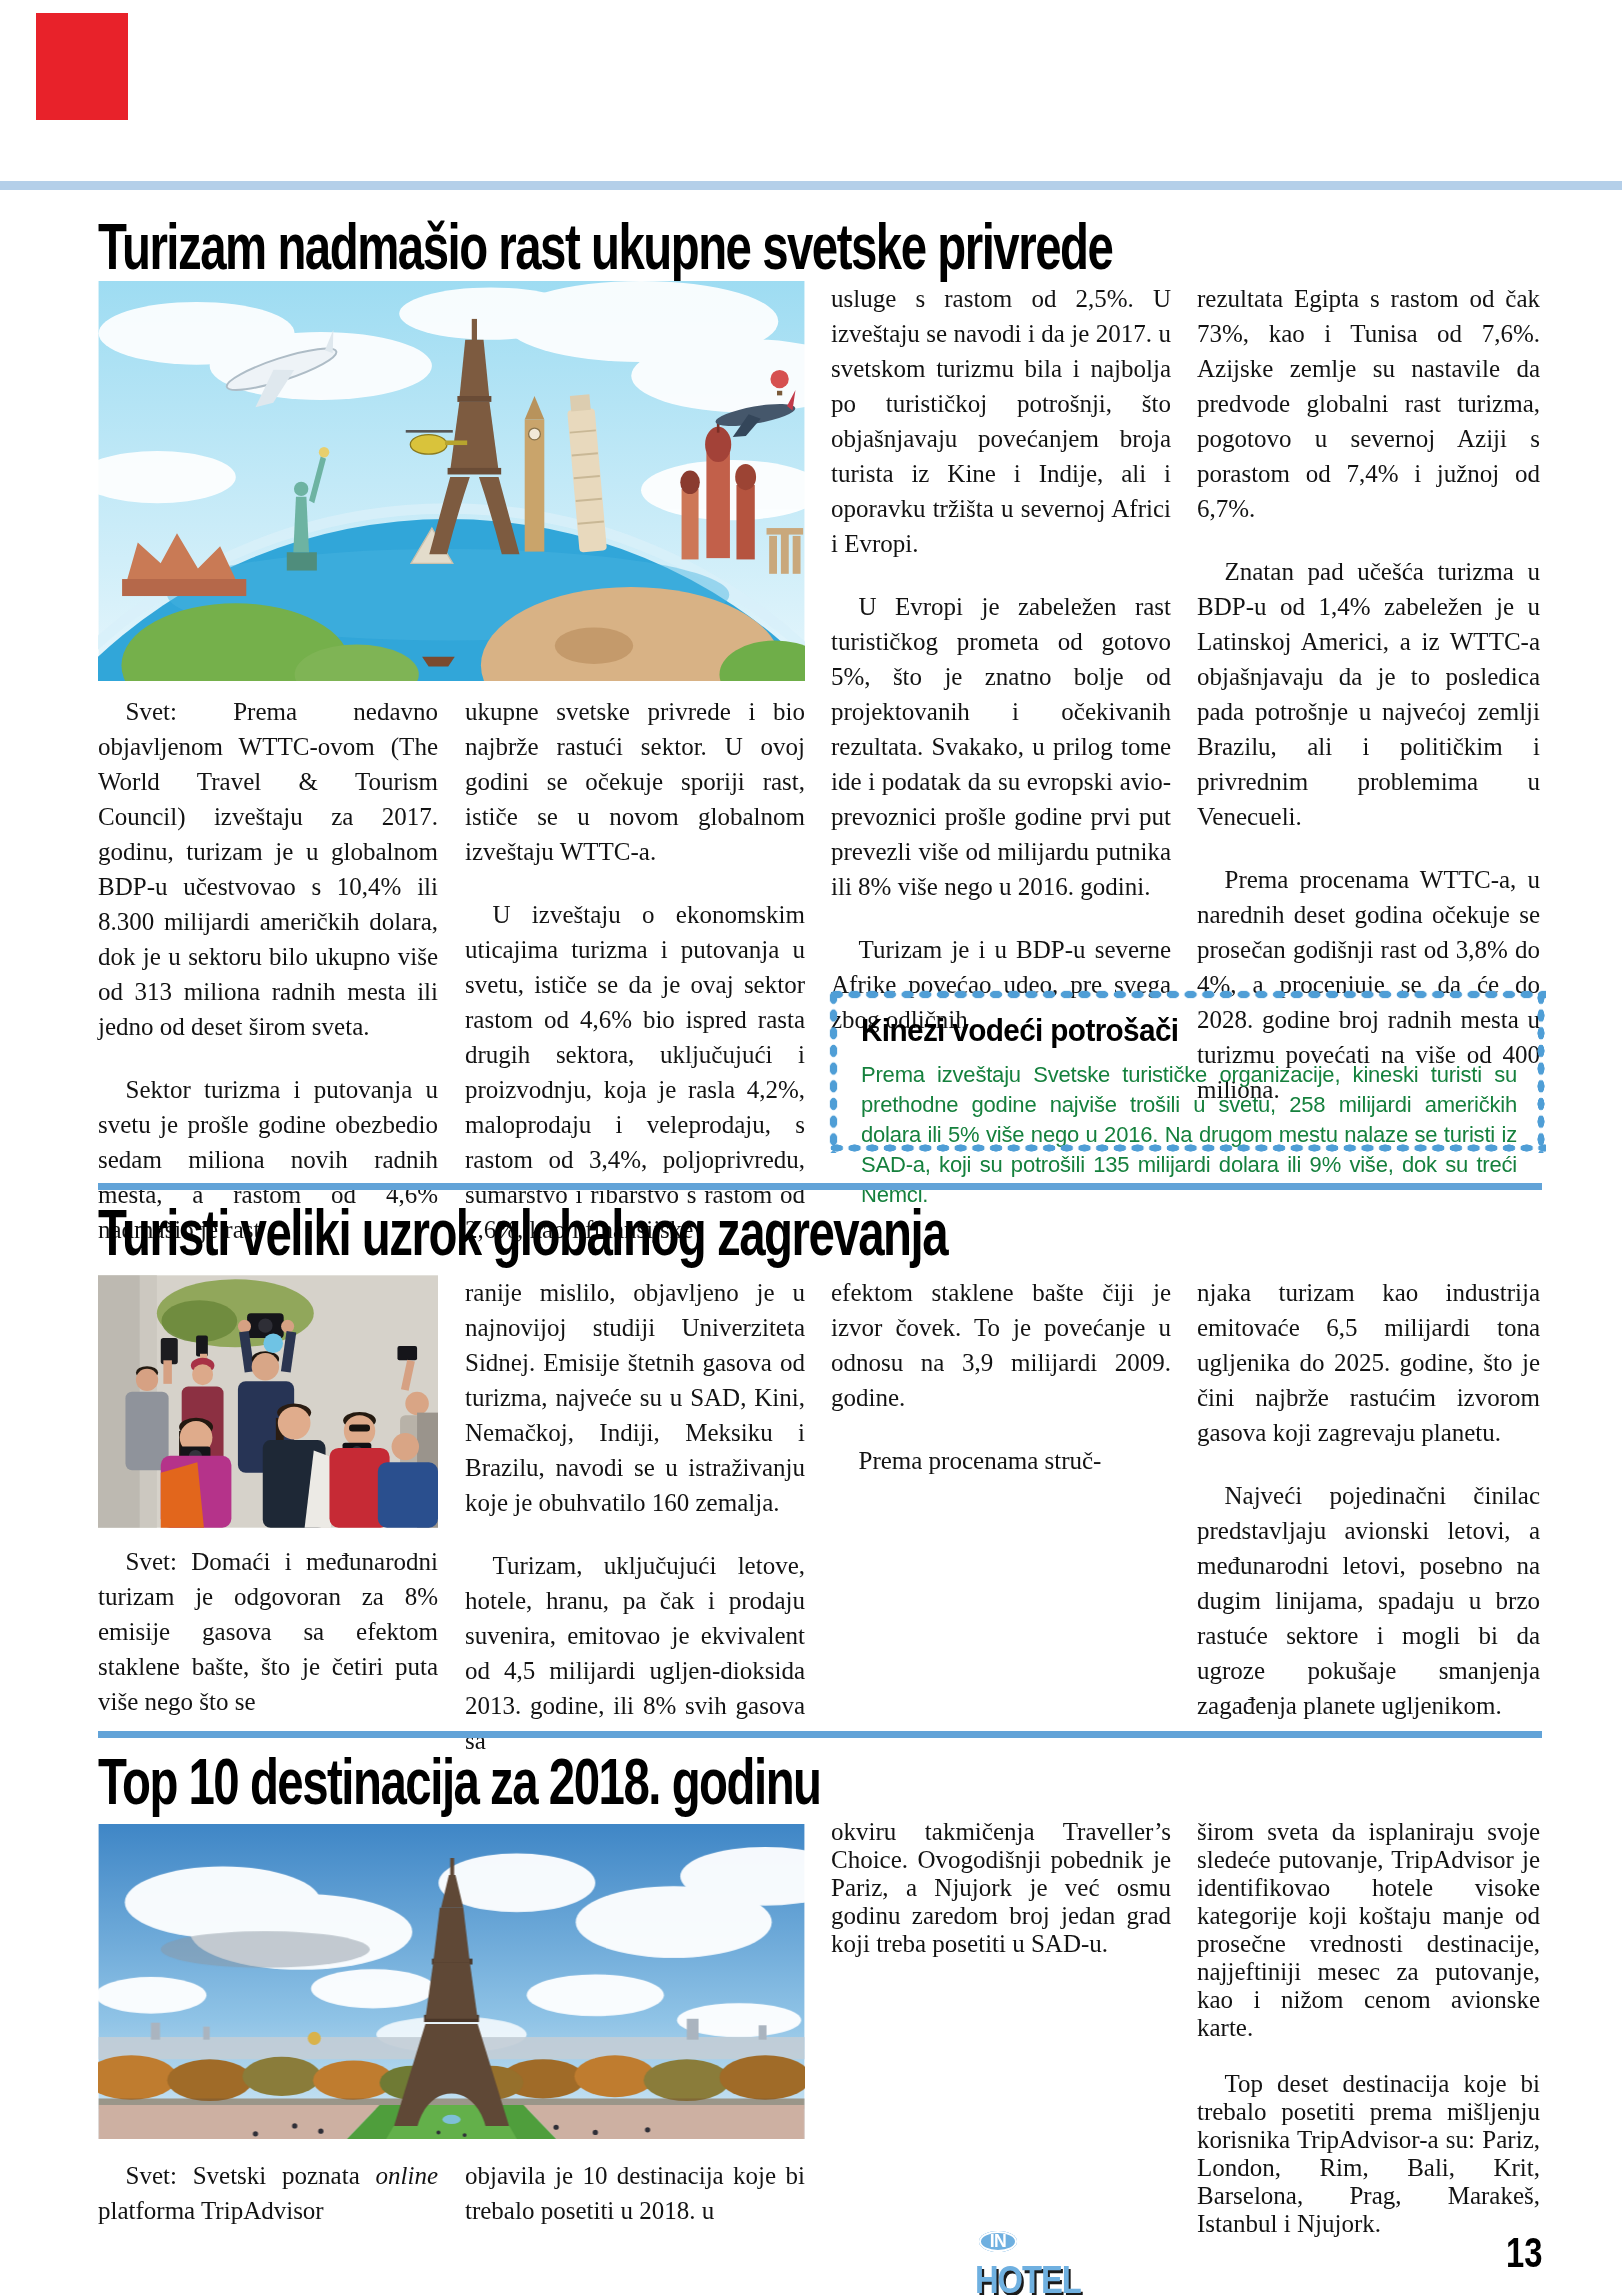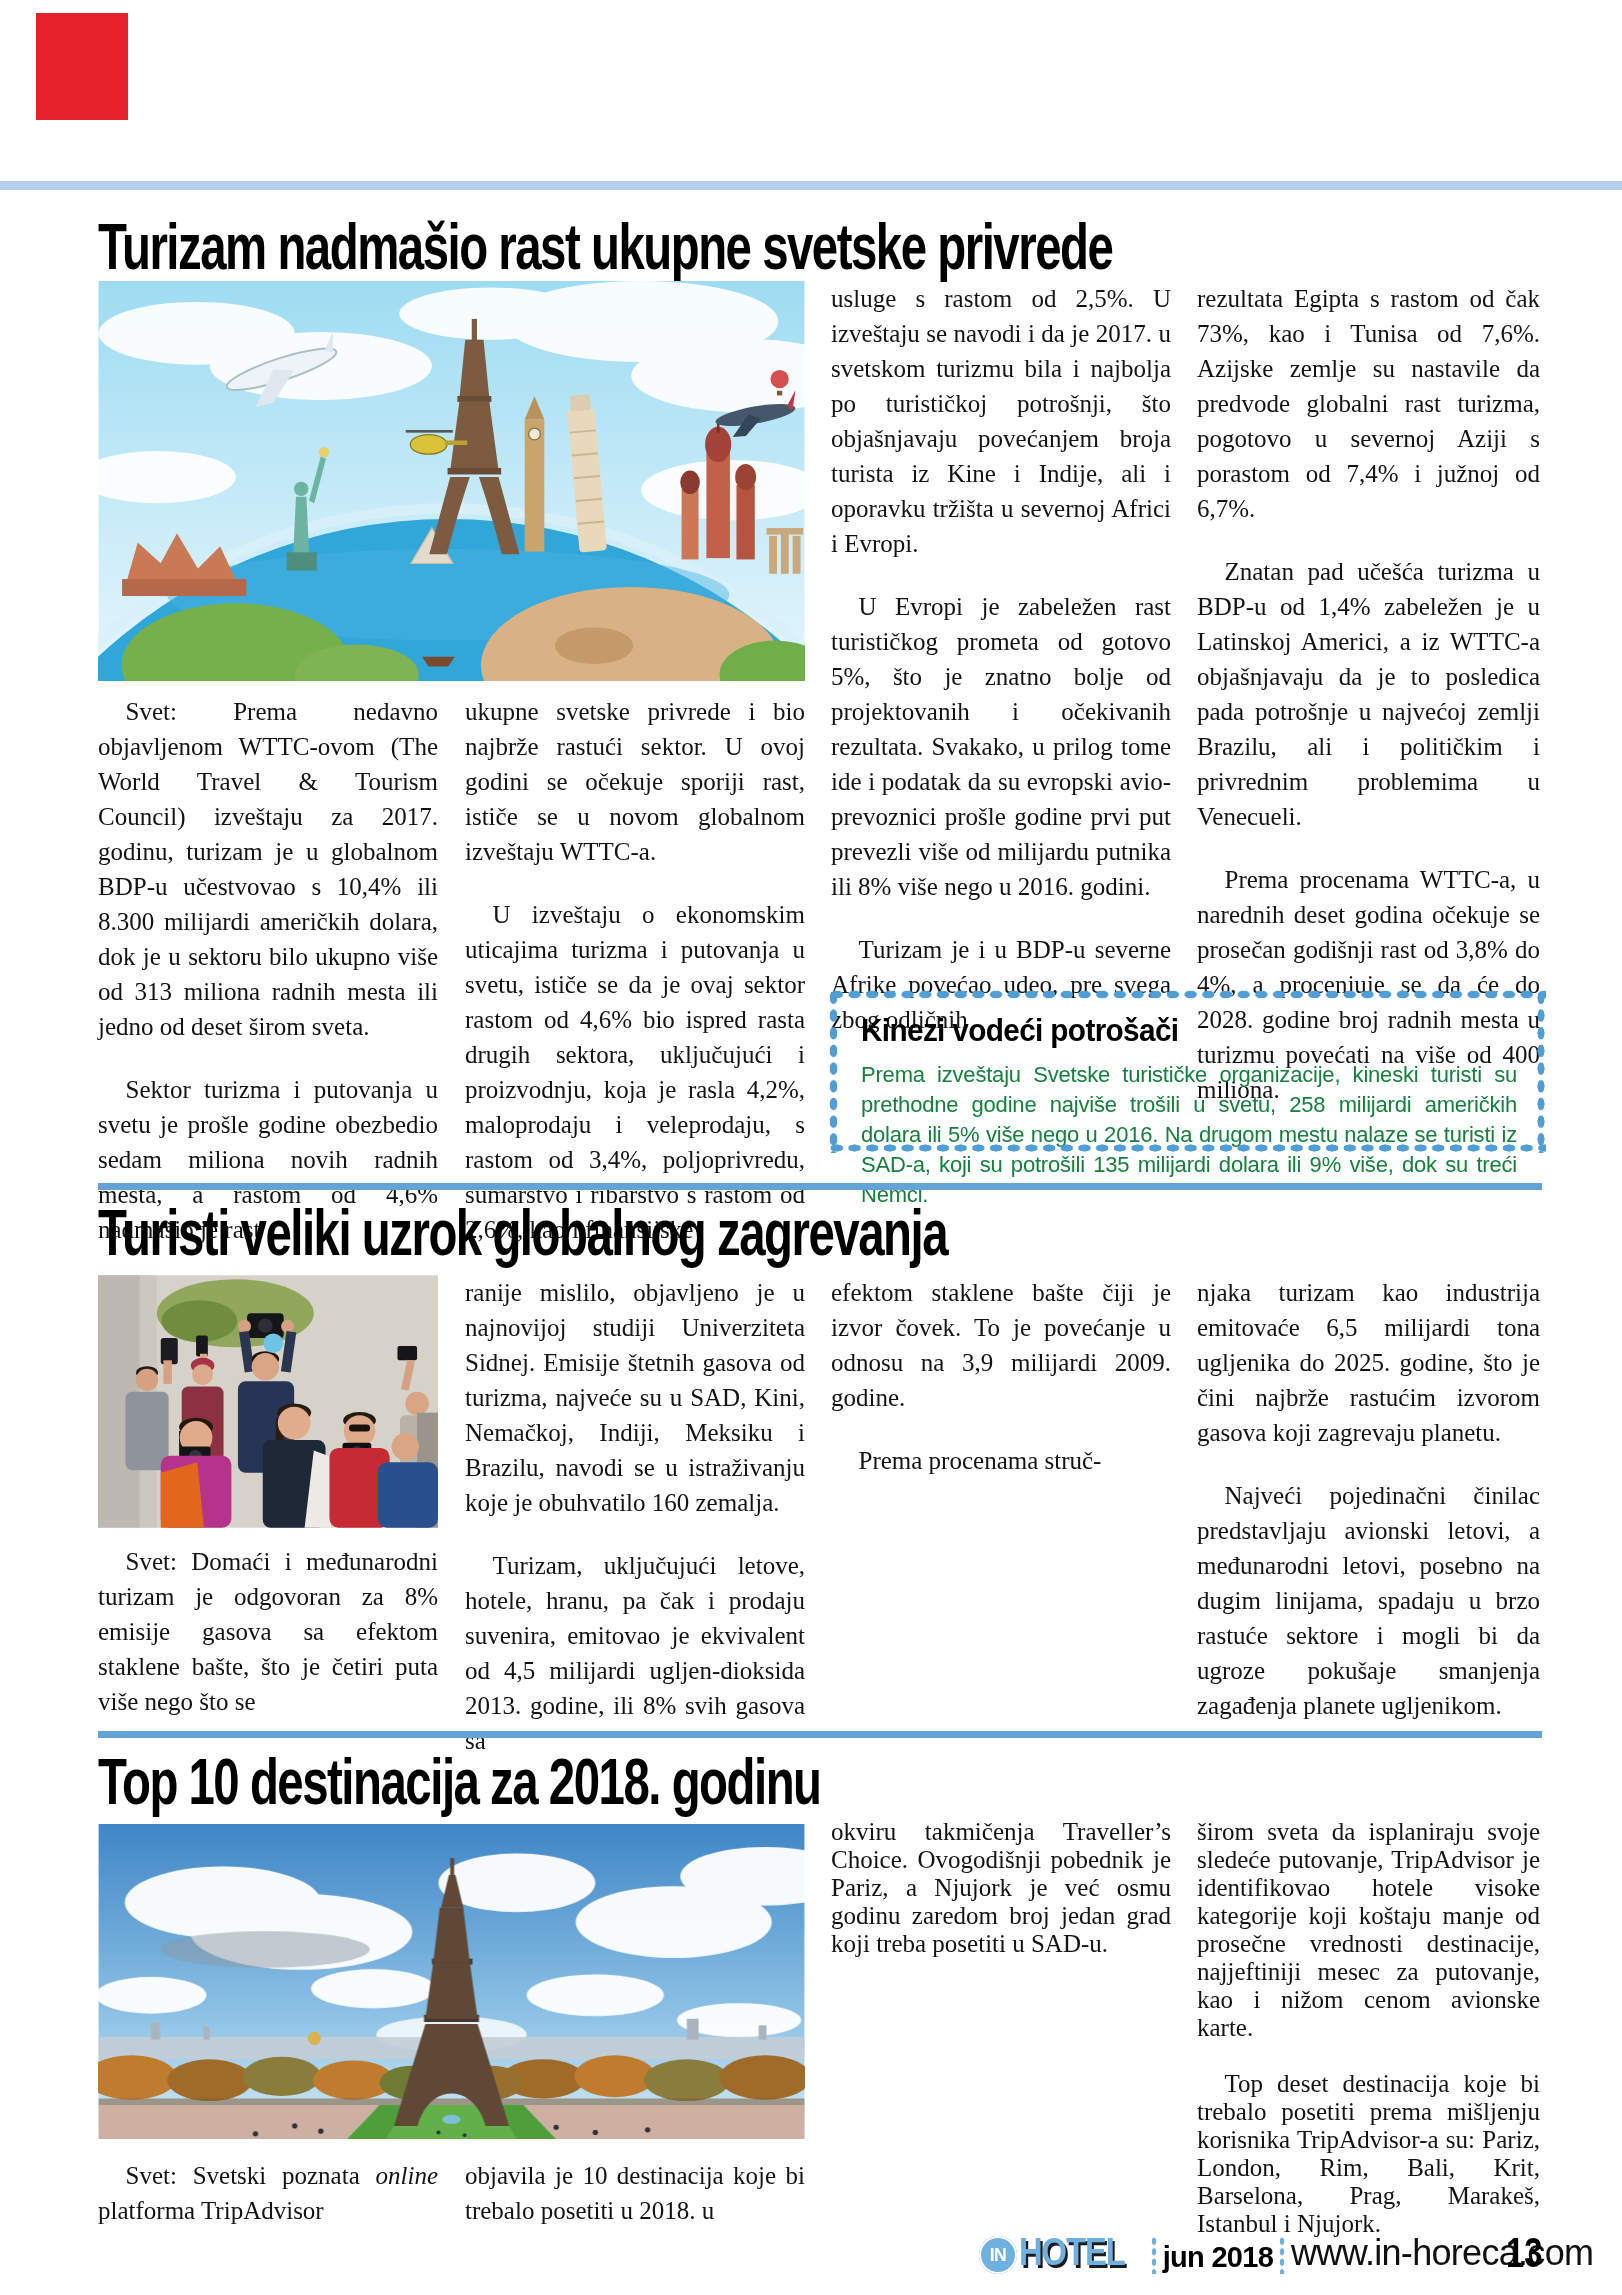--- a/index.html
+++ b/index.html
@@ -41,21 +41,21 @@
          background-size:10.5px 17.7px;
          background-image:radial-gradient(closest-side,var(--dot-blue,#4f9ed6) 68%,transparent 74%);}
   .box-title{font-family:"Liberation Sans",sans-serif;font-weight:700;font-size:32px;
              letter-spacing:-0.7px;margin:3.9px 0 10.5px 0;transform:scaleX(.93);transform-origin:0 0;
              color:#000;}
   .box-body{font-family:"Liberation Sans",sans-serif;font-size:22px;line-height:30px;
             letter-spacing:-0.2px;text-align:justify;color:#15803d;}
 
   
   .footer{position:absolute;left:979px;top:2231px;height:43px;display:flex;
-          align-items:flex-end;gap:6px;font-family:"Liberation Sans",sans-serif;}
+          align-items:flex-start;gap:6px;font-family:"Liberation Sans",sans-serif;flex-direction:column;}
   .logo-circle{width:38px;height:38px;border-radius:50%;background:var(--logo-blue,#6fb0e0);
        color:#fff;display:flex;align-items:center;justify-content:center;font-weight:700;
        font-size:17.7px;letter-spacing:-0.7px;box-shadow:inset 0 0 0 2px #fff,inset 0 0 0 5.2px var(--logo-blue,#6fb0e0);}
   .logo-word{font-size:39px;font-weight:700;color:var(--logo-blue,#6fb0e0);
        text-shadow:2.6px 2.6px 0 #1b1b1b;transform:scaleX(.84);transform-origin:0 50%;
        letter-spacing:-1.3px;margin-left:-3.9px;}
   .vdots{width:5.9px;height:38px;background-repeat:repeat-y;background-size:5.9px 10.5px;
        background-image:radial-gradient(closest-side,var(--logo-blue,#6fb0e0) 70%,transparent 76%);}
   .issue{font-size:29px;font-weight:700;color:#000;letter-spacing:-0.7px;}
   .site{font-size:36px;color:#101010;letter-spacing:-0.7px;}

